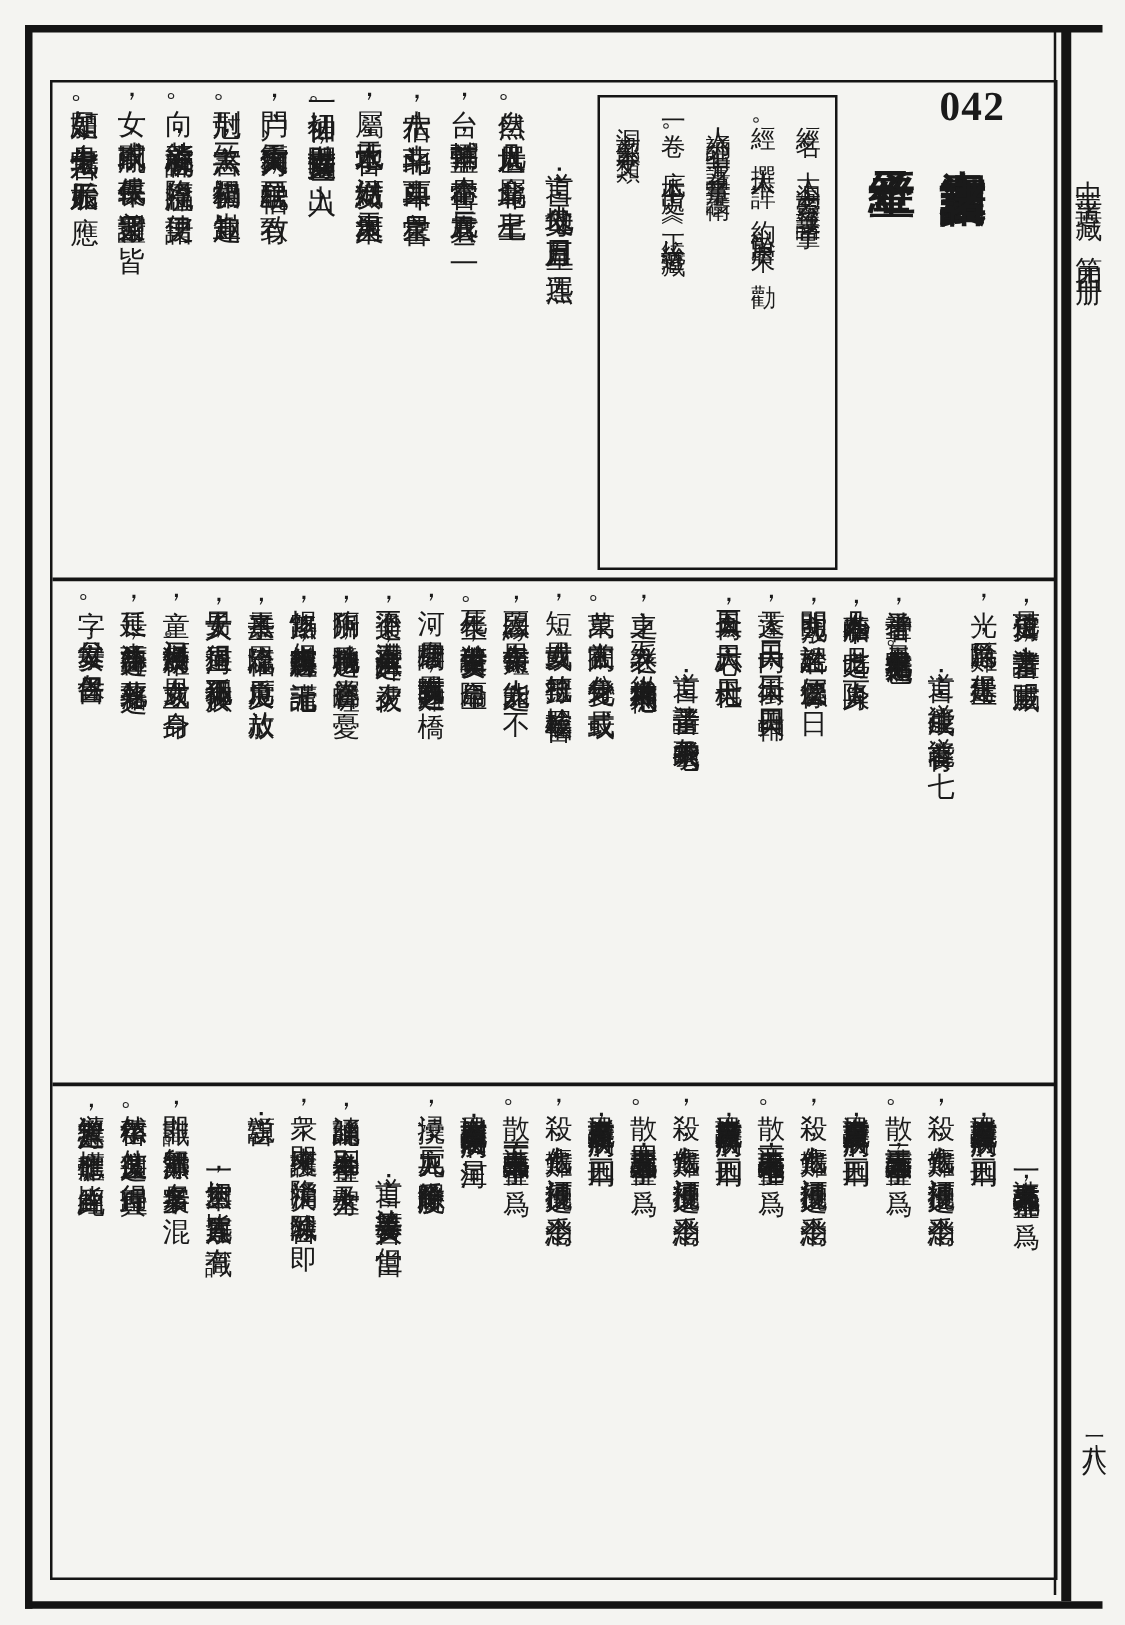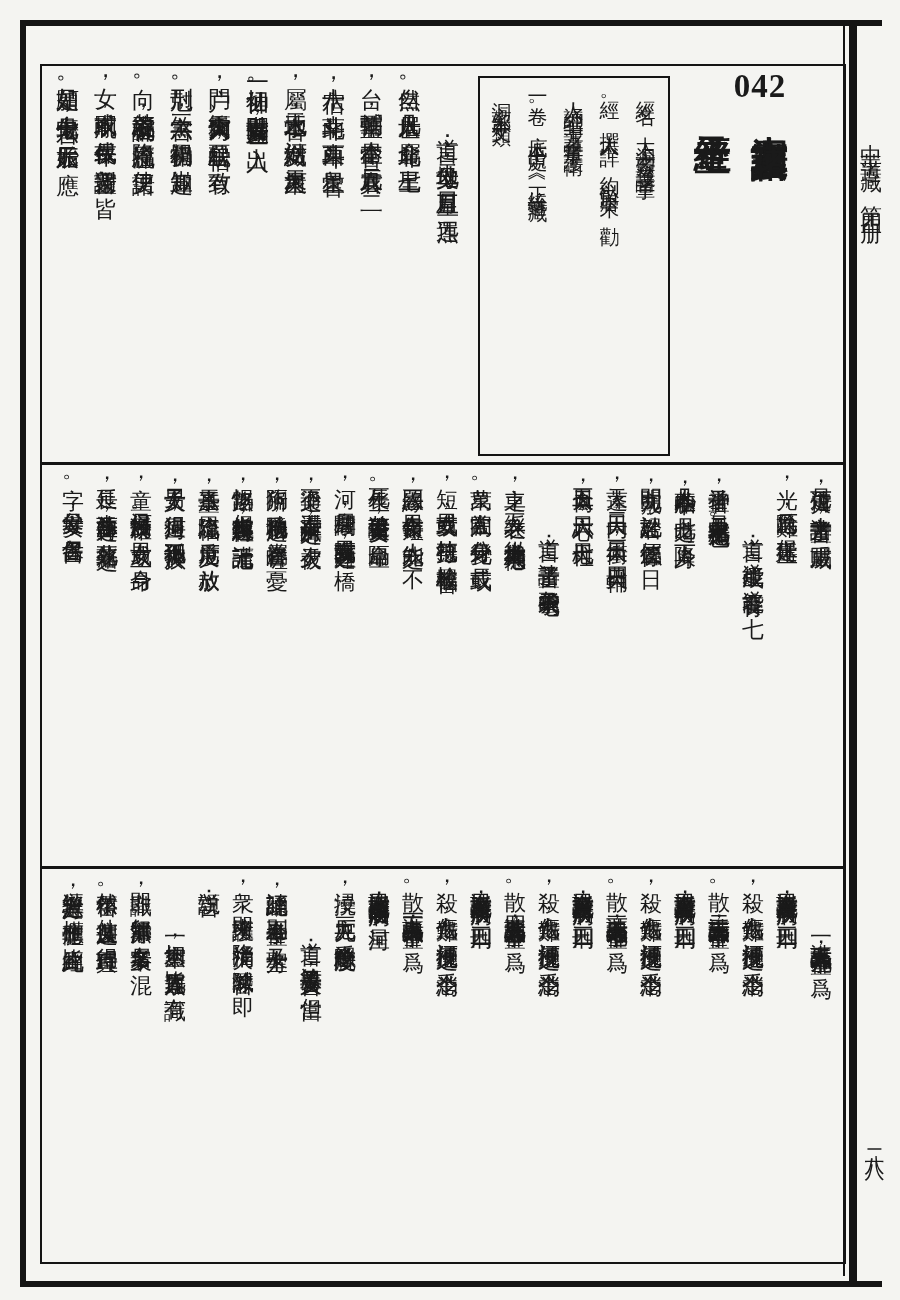--- a/index.html
+++ b/index.html
@@ -53,21 +53,21 @@
   #abstract-box{
     position:absolute;top:10px;right:172px;width:192px;height:380px;
     box-sizing:border-box;border:2px solid #141414;
     padding:8px 4px;
   }
   #abstract-box .tcol{font-size:20px;line-height:36px;letter-spacing:5px;}
 
   
   #title-group{position:absolute;top:0;right:36px;width:122px;height:100%;}
   #title-number{
-    position:absolute;top:2px;right:2px;width:88px;text-align:center;
+    position:absolute;top:2px;right:2px;width:88px;text-align:right;
     font-size:33px;font-weight:bold;letter-spacing:1px;
   }
   #title-cols{height:100%;}
   .title-col{
     font-size:37px;font-weight:bold;line-height:57px;letter-spacing:1px;
     padding-top:40px;white-space:nowrap;
   }
 
   
   .margin-strip-text{

